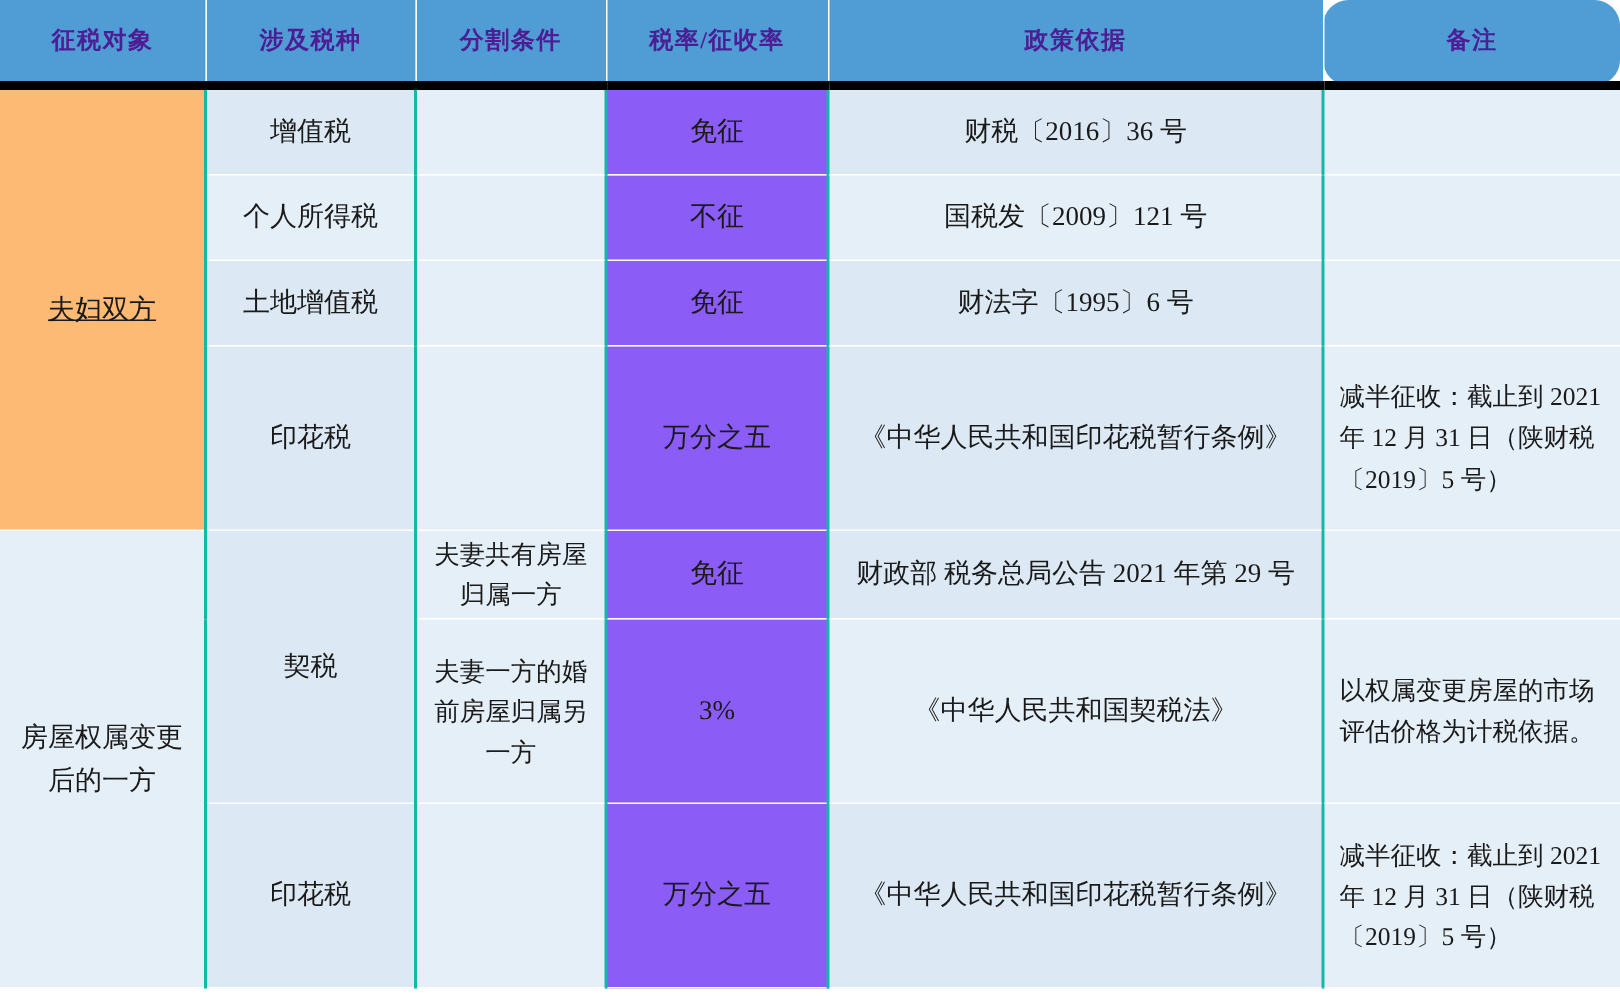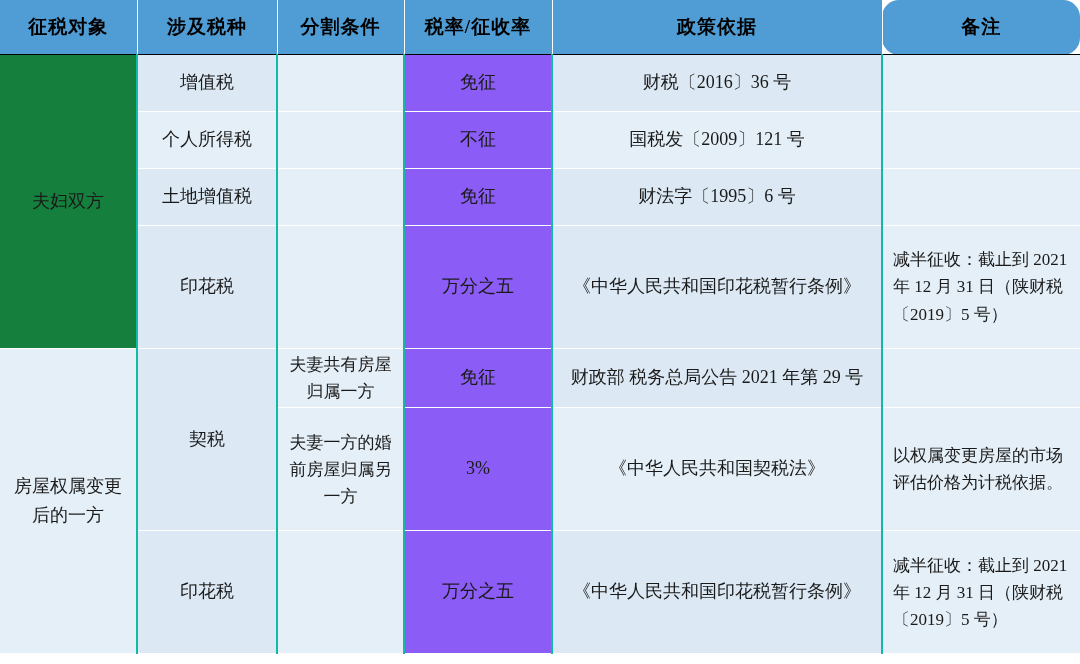--- a/index.html
+++ b/index.html
@@ -20,47 +20,47 @@
   }
   table.tax-table col.c0 { width: 137px; }
   table.tax-table col.c1 { width: 140px; }
   table.tax-table col.c2 { width: 127px; }
   table.tax-table col.c3 { width: 148px; }
   table.tax-table col.c4 { width: 330px; }
   table.tax-table col.c5 { width: 198px; }
 
   thead th {
     background: #4f9dd4;
-    color: #000000;
+    color: #4c1d95;
     font-weight: bold;
-    font-size: 19px;
+    font-size: 16px;
     height: 52px;
     border-right: 1px solid #ffffff;
-    border-bottom: 1px solid #000000;
+    border-bottom: 6px solid #000000;
     text-align: center;
     letter-spacing: 1px;
   }
   thead th:last-child { border-right: none; border-radius: 17px; }
 
   tbody td {
     border-right: 2px solid #14b8a6;
     border-bottom: 1px solid #ffffff;
     text-align: center;
     vertical-align: middle;
     font-size: 18px;
     color: #1a1a1a;
     line-height: 1.55;
     padding: 2px 8px;
   }
   tbody td:last-child { border-right: none; }
 
   
   .bg-a { background: #dce9f4; }   
   .bg-b { background: #8b5cf6; }   
-  .bg-c { background: #15803d; }   
+  .bg-c { background: #fdba74; text-decoration: underline; }   
   .bg-d { background: #e5eff7; }   
 
   .label-cell {
     font-size: 18px;
     line-height: 1.6;
   }
   .note-cell {
     text-align: left;
     font-size: 17px;
     line-height: 1.6;

